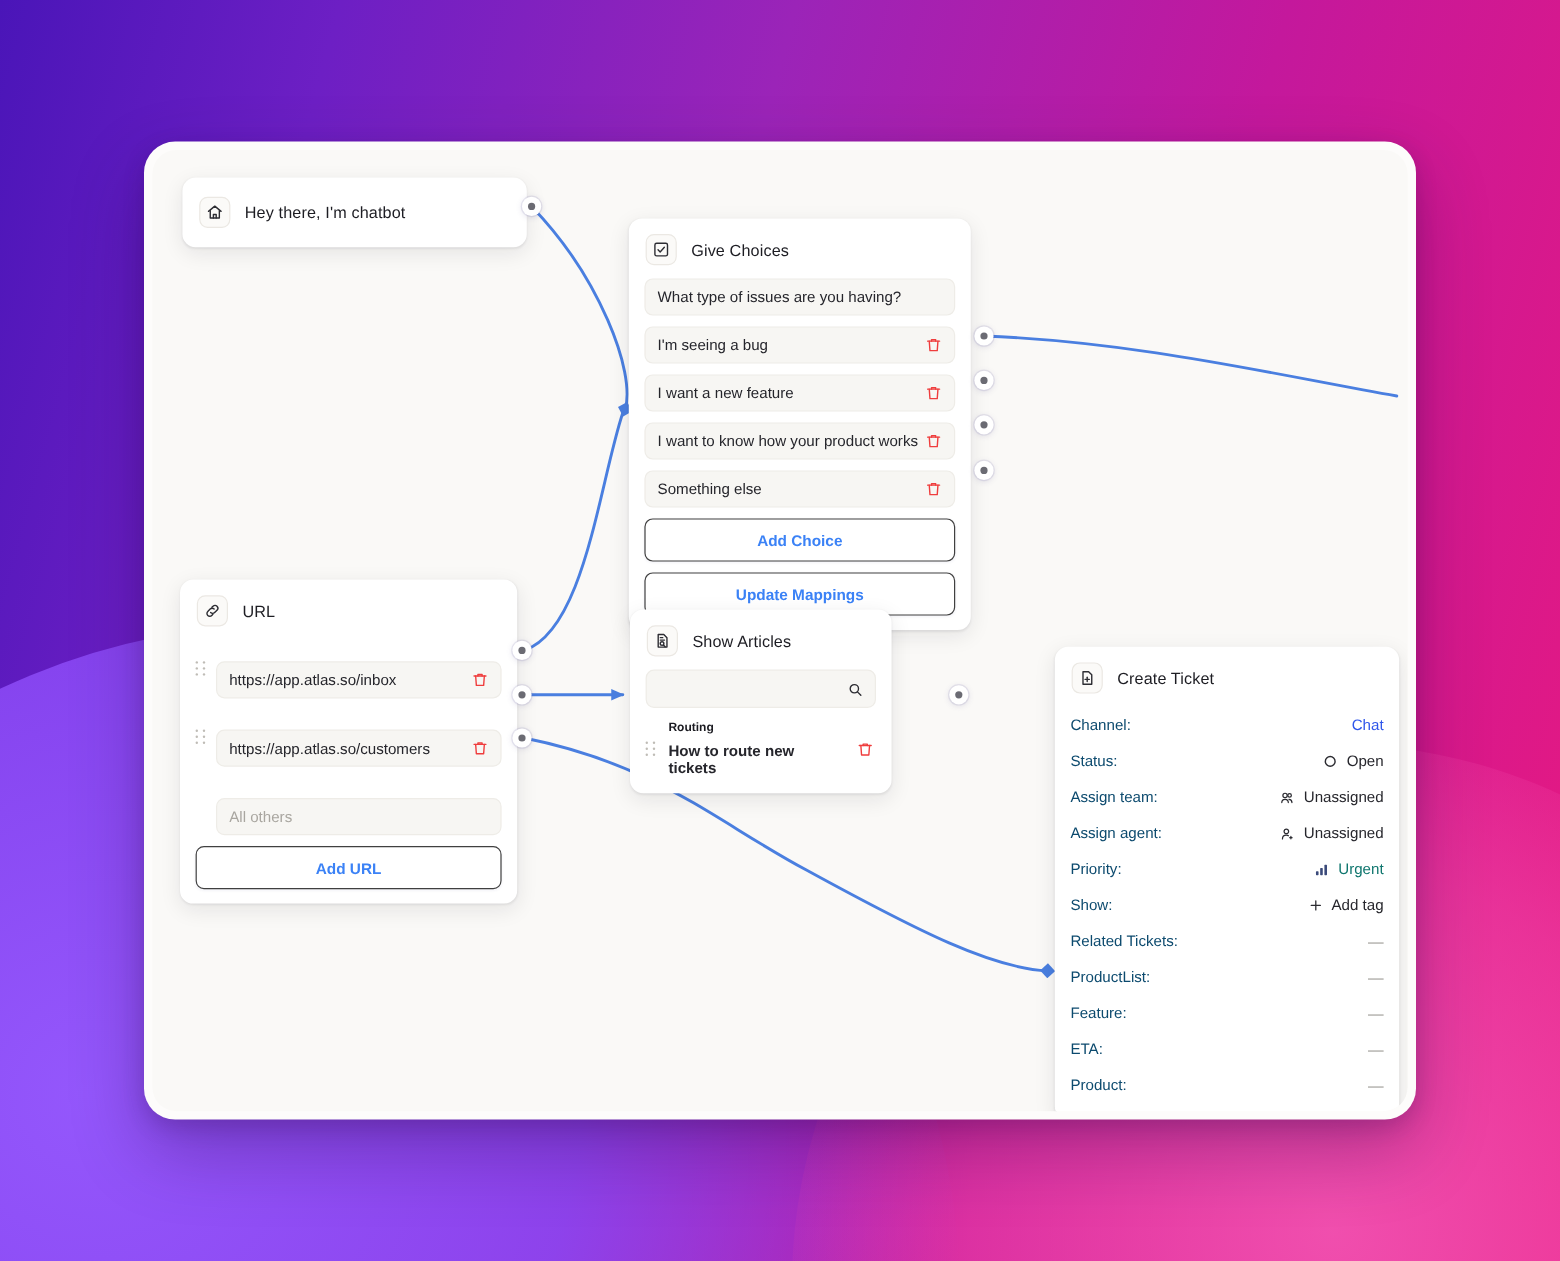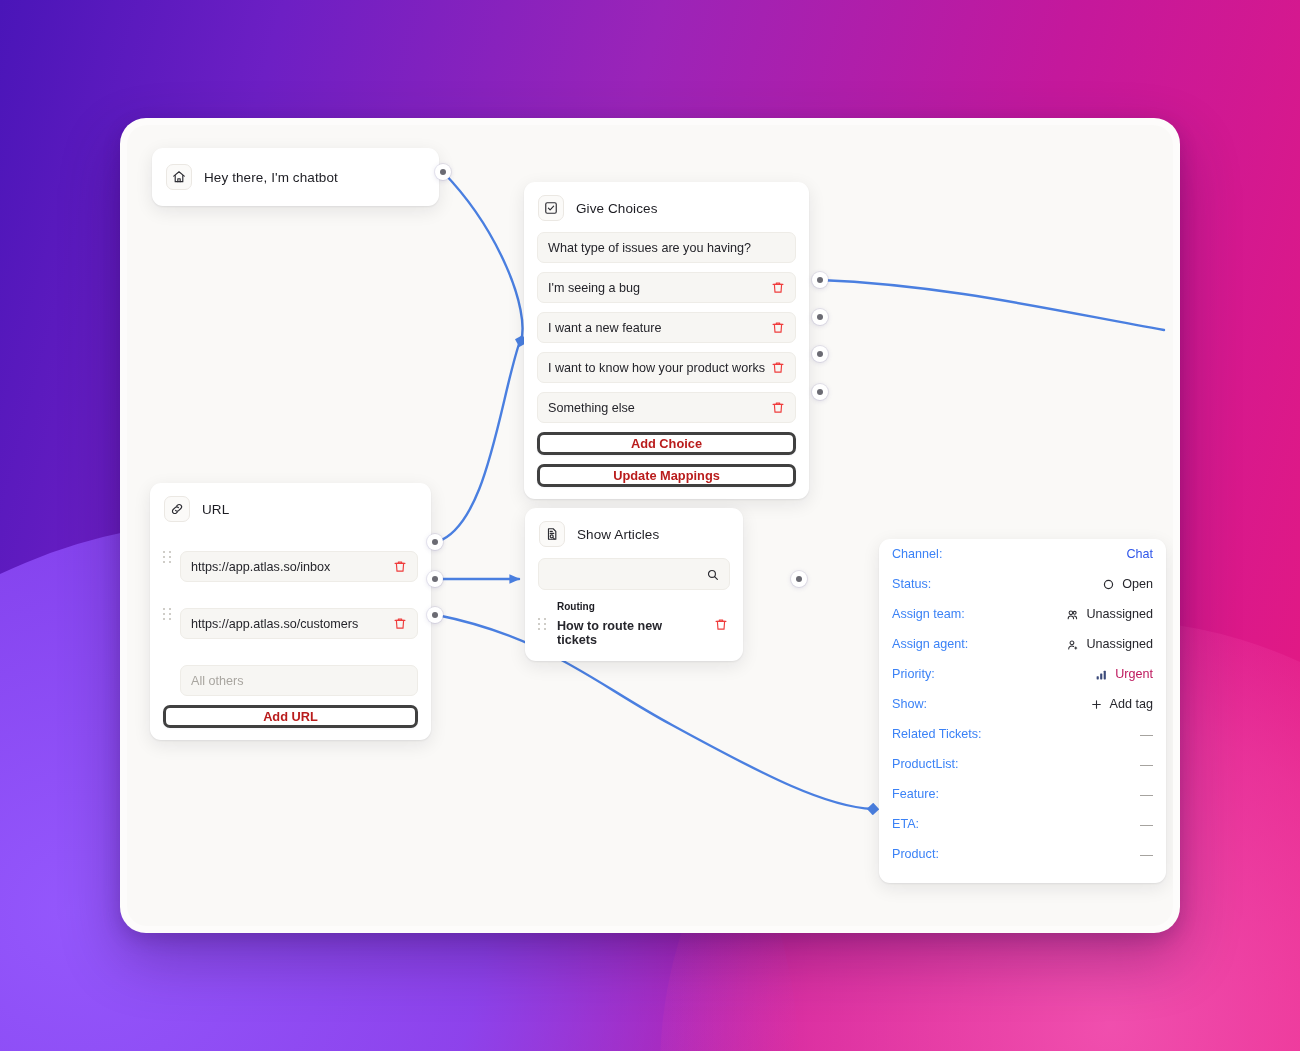--- a/index.html
+++ b/index.html
@@ -80,27 +80,27 @@
     color: #25252b;
     position: relative;
   }
   .field.placeholder { color: #a9a6a0; }
   .field .txt { flex: 1; white-space: nowrap; overflow: hidden; text-overflow: ellipsis; }
 
   .trash { width: 14px; height: 15px; flex: 0 0 14px; color: #ef3d3d; }
   .search-ico { width: 13px; height: 13px; color: #2b2b31; }
 
   .linkbtn {
-    height: 23px;
-    border: 3px solid #404040;
+    height: 36px;
+    border: 1px solid #404040;
     border-radius: 7px;
     background: #fff;
     display: flex; align-items: center; justify-content: center;
     font-size: 12.8px; font-weight: bold;
-    color: #b91c1c;
+    color: #3b82f6;
     box-shadow: 0 1px 2px rgba(30,40,110,.05);
   }
 
   .row-with-handle { display: flex; align-items: center; gap: 8px; }
   .handle {
     width: 9px; height: 14px; flex: 0 0 9px;
     display: grid; grid-template-columns: 3px 3px; grid-template-rows: 3px 3px 3px;
     gap: 2px 3px; align-content: center; justify-content: center;
   }
   .handle i { width: 2.4px; height: 2.4px; border-radius: 50%; background: #bfbcb6; display: block; }
@@ -137,24 +137,24 @@
   .article-title { font-size: 10px; font-weight: bold; color: #1b1b21; }
   .article-sub { font-size: 12.6px; color: #26262c; font-weight: bold; }
 
   
   #node-ticket .node-body { gap: 0; padding: 0 13px 14px 13px; }
   .tk-row {
     display: flex; align-items: center; justify-content: space-between;
     height: 30px;
     font-size: 12.6px;
   }
-  .tk-label { color: #3b82f6; }
+  .tk-label { color: #0c4a6e; }
   .tk-val { display: flex; align-items: center; gap: 7px; color: #26262c; }
   .tk-val.link { color: #2f56ea; }
-  .tk-val.blue-text { color: #be185d; }
+  .tk-val.blue-text { color: #0f766e; }
   .tk-dash { color: #9b9893; font-size: 13px; letter-spacing: 0; }
   .tk-ico { width: 13px; height: 13px; color: #2b2b31; display: inline-flex; }
 </style>
 </head>
 <body>
 
 <div id="bg-blob-left"></div>
 <div id="bg-blob-right"></div>
 
 <div id="app-window">
@@ -383,20 +383,30 @@
                 <path d="M9 6.5V4.5h6v2"></path>
               <path d="M5.8 6.5l1 13.5h10.4l1-13.5"></path>
             </svg>
           </span>
         </div>
       </div>
     </div>
     <div class="port" style="left:664px; top:446px;"></div>
 
     <div class="node" id="node-ticket">
+      <div class="node-head">
+        <span class="node-icon">
+          <svg width="14" height="14" viewBox="0 0 24 24" fill="none" stroke="currentColor" stroke-width="2" stroke-linecap="round" stroke-linejoin="round">
+            <path d="M6 3h8l4.5 4.5V21H6z"></path>
+            <path d="M12 11v6"></path>
+              <path d="M9 14h6"></path>
+          </svg>
+        </span>
+        <span class="node-title">Create Ticket</span>
+      </div>
       <div class="node-body">
 
         <div class="tk-row">
           <span class="tk-label">Channel:</span>
           <span class="tk-val link">
             <span>Chat</span>
           </span>
         </div>
 
         <div class="tk-row">

